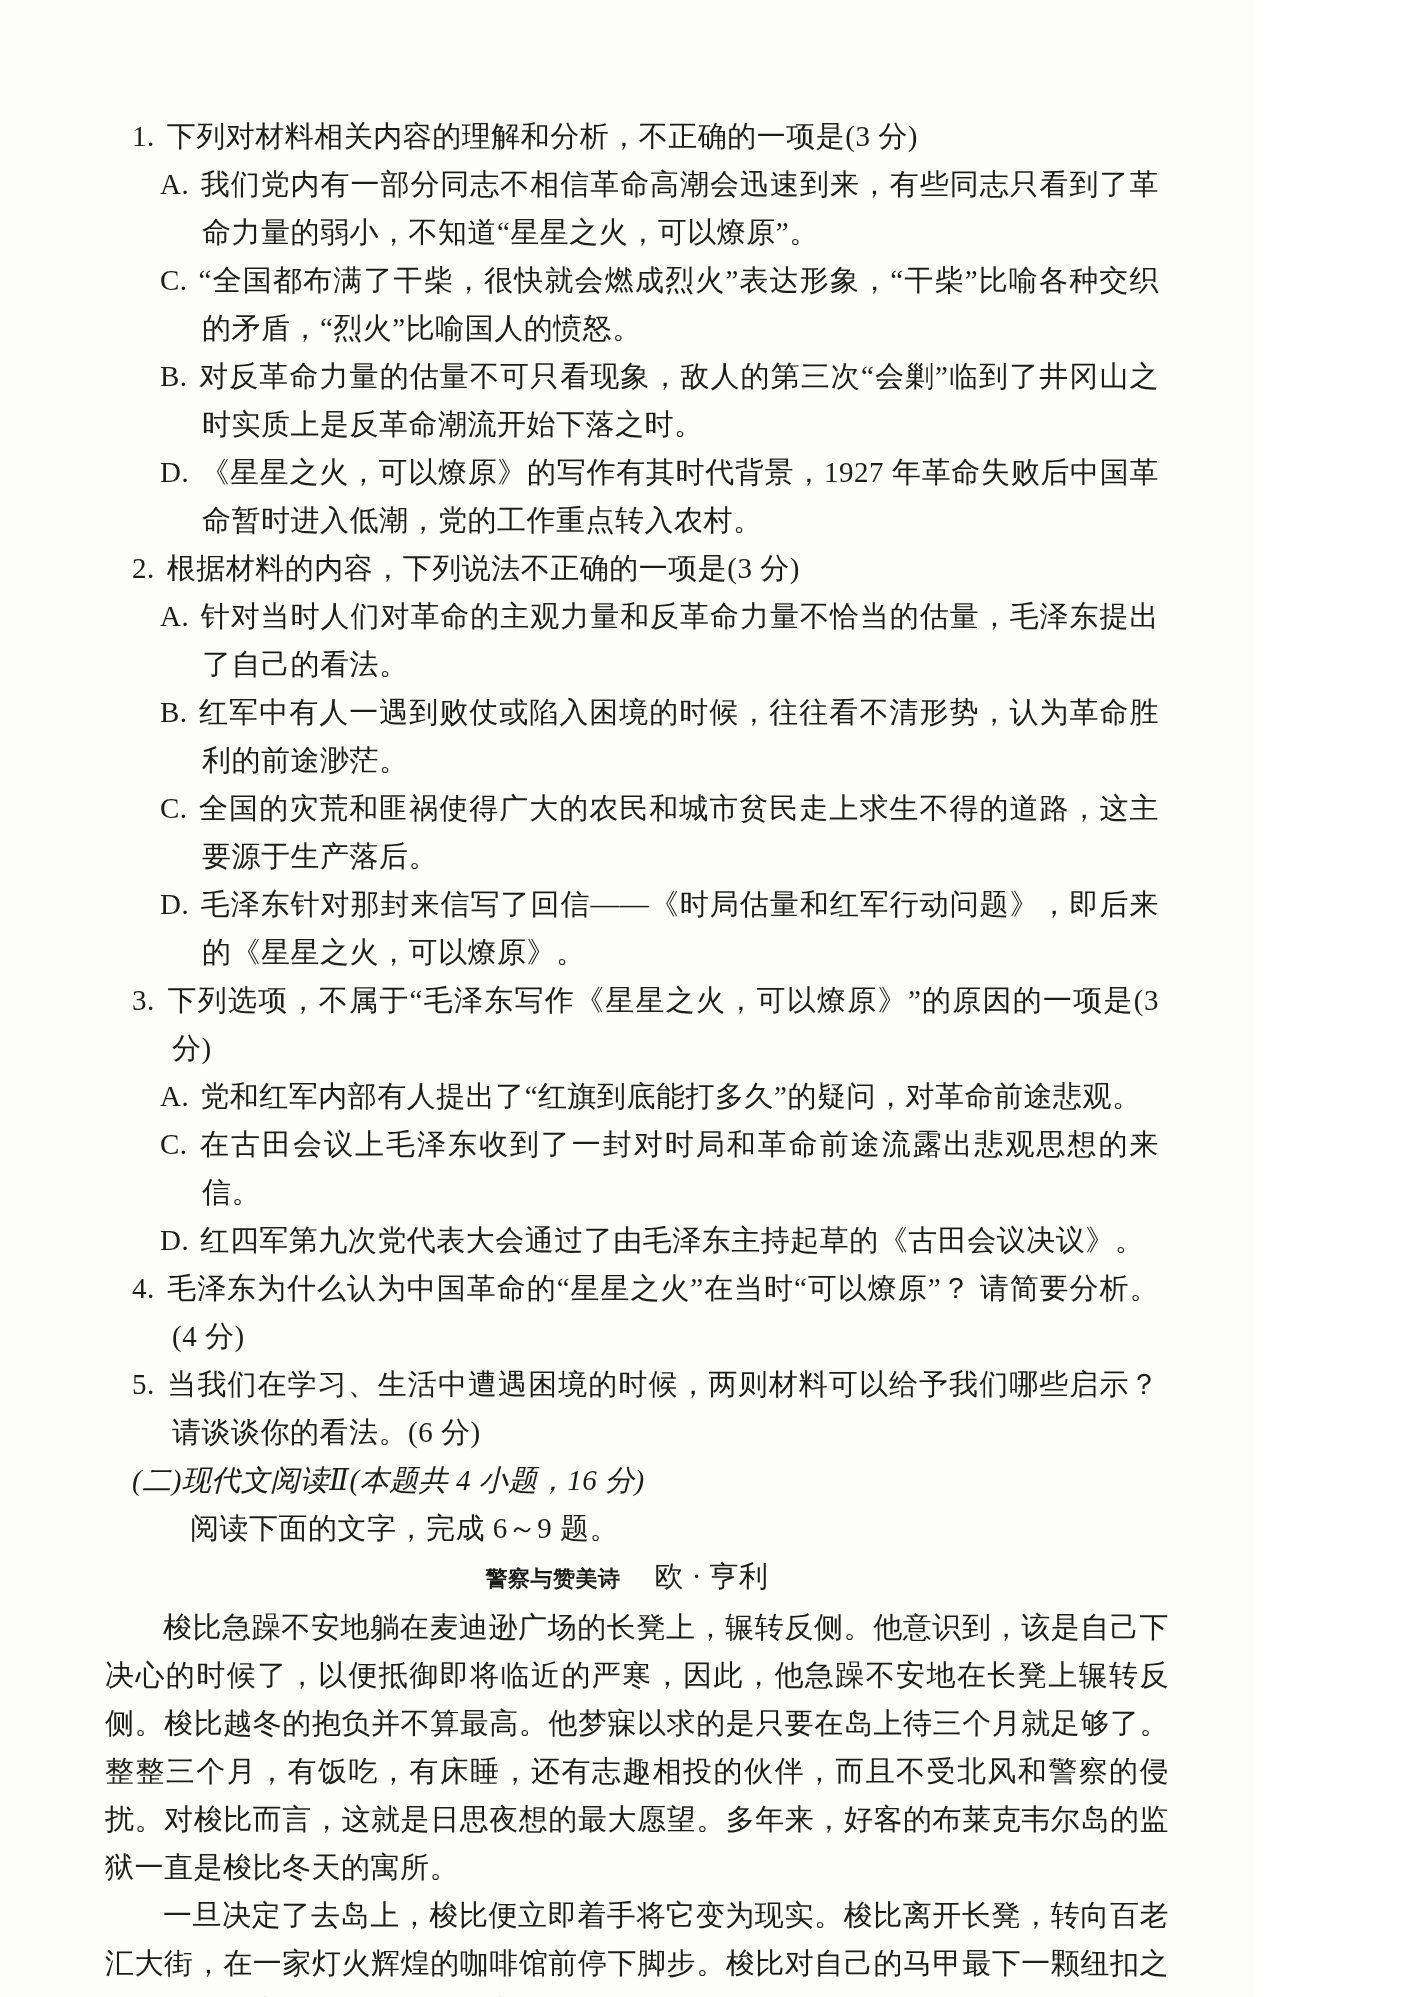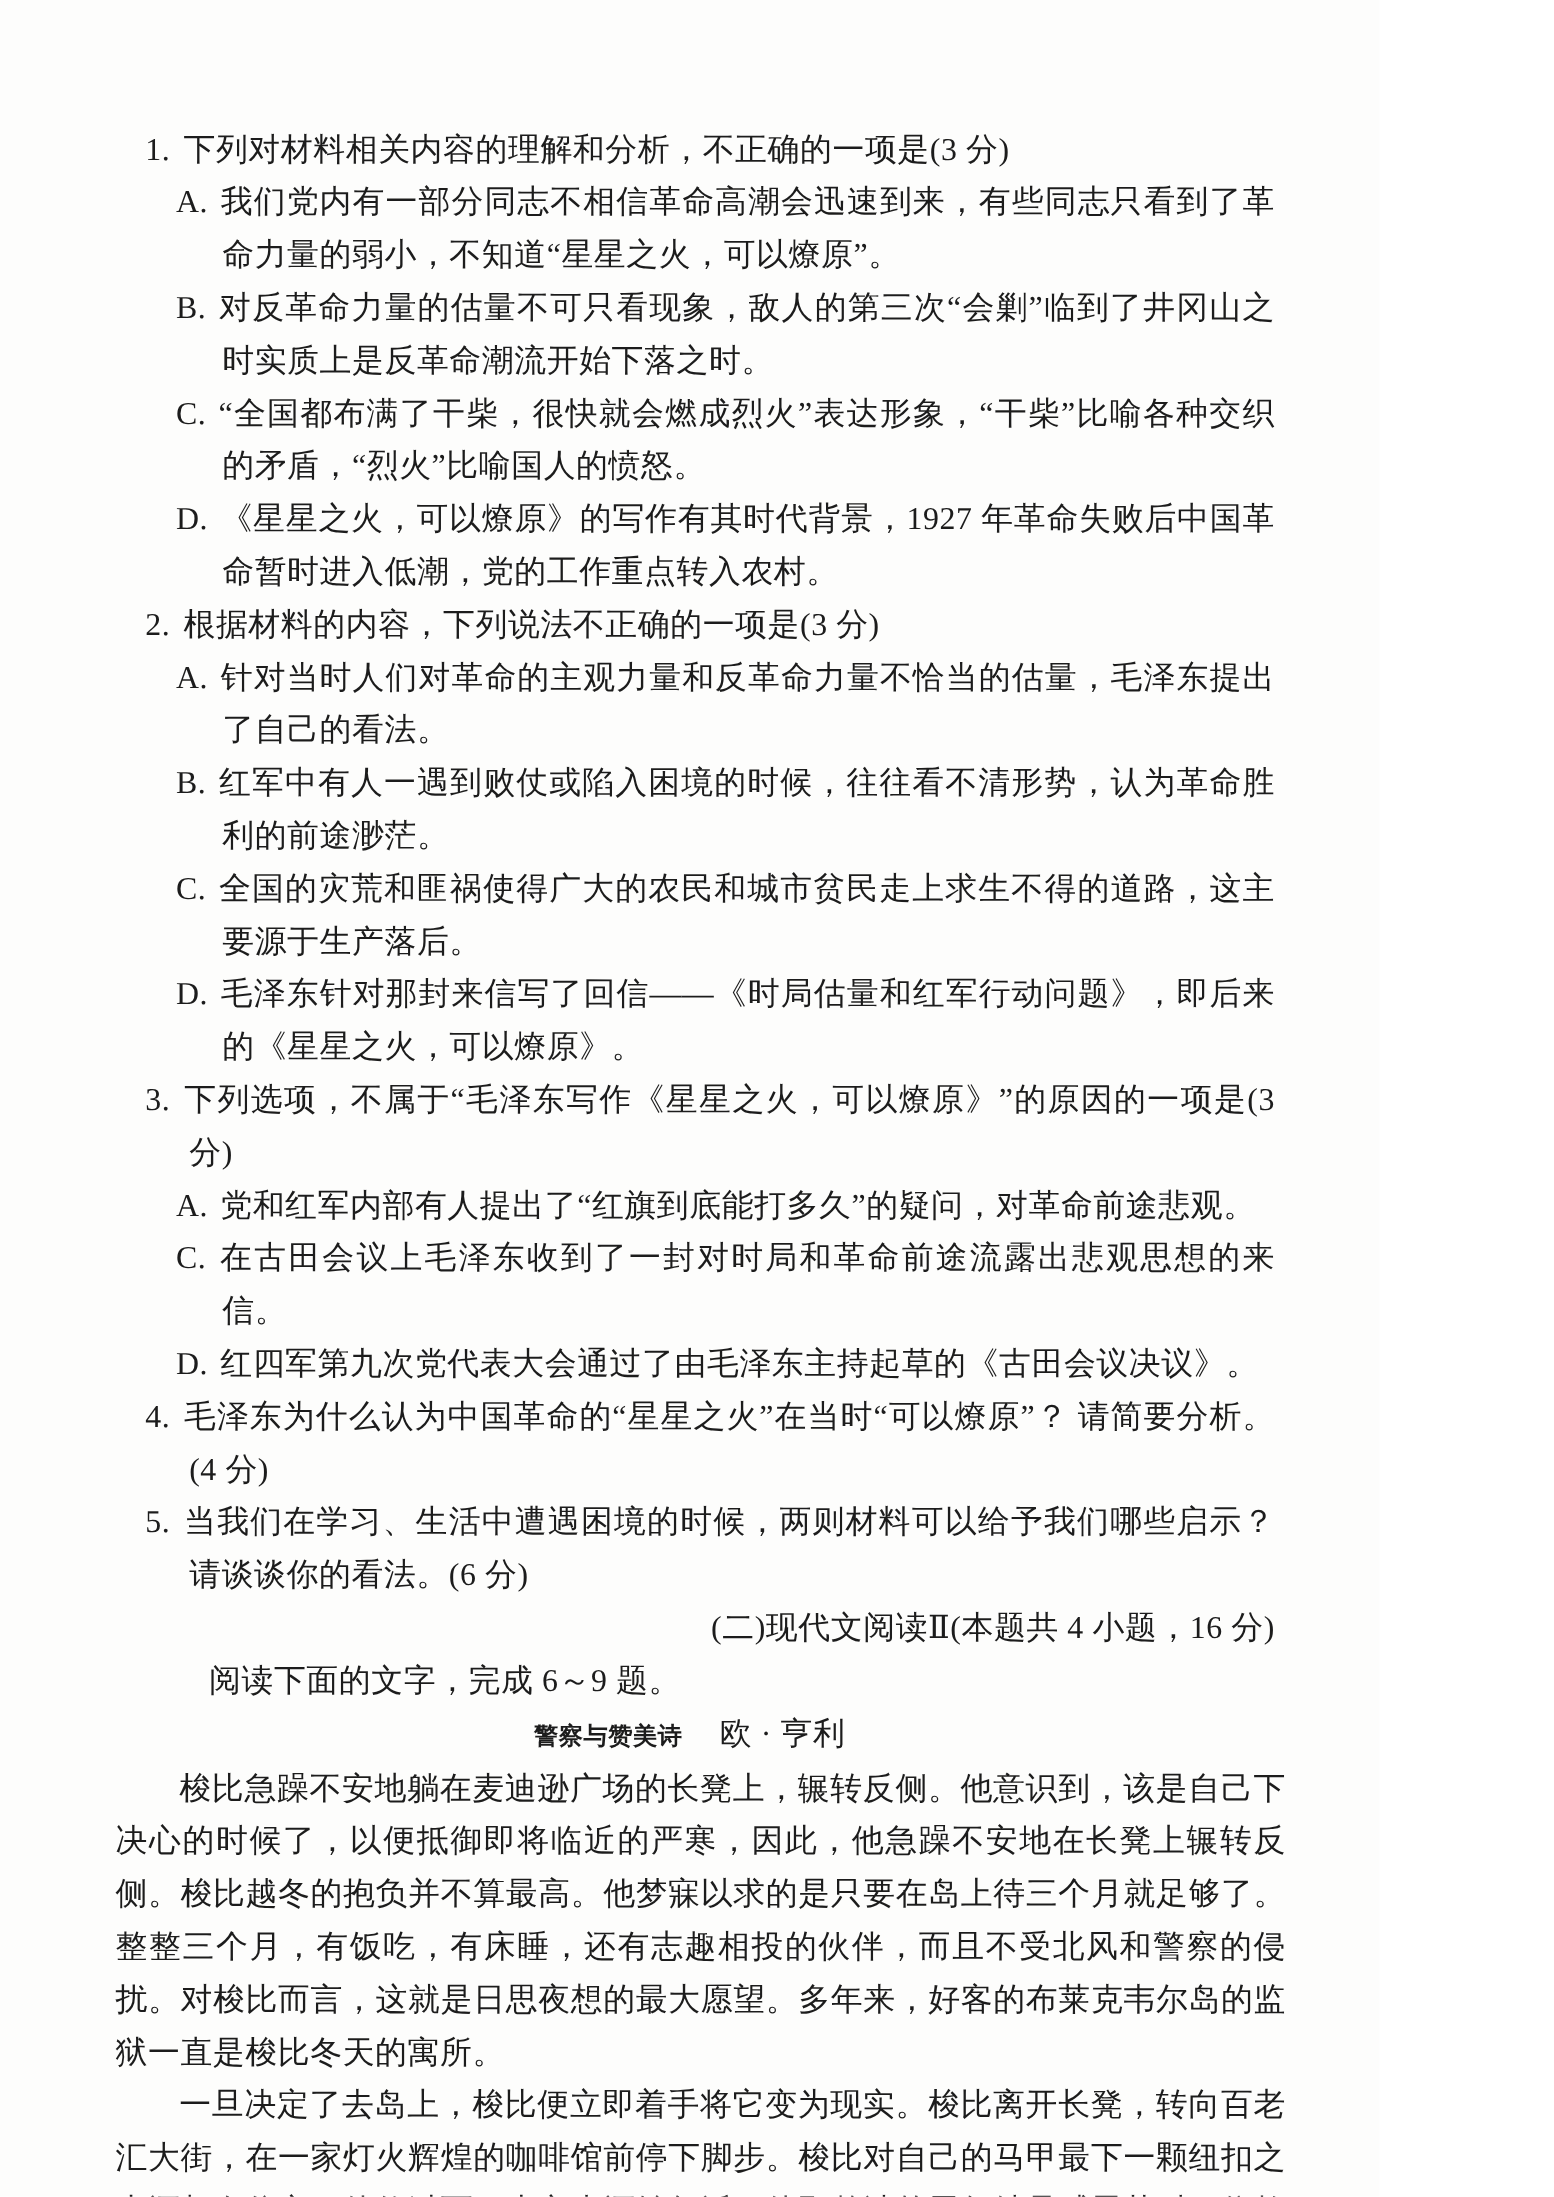--- a/index.html
+++ b/index.html
@@ -26,21 +26,21 @@
     text-align:justify;
   }
   .qnum{margin-right:12px;}
   .option{
     margin-left:28px;
     padding-left:42px;
     text-indent:-42px;
     text-align:justify;
   }
   .olabel{margin-right:11px;}
-  .section-heading{text-align:right;}
+  .section-heading{text-align:left;font-style:italic;}
   .instruction{text-indent:2em;}
   .title-line{
     margin-left:-132px;
     margin-right:-95px;
     text-align:center;
   }
   .reading-title{
     font-family:"Liberation Sans","DejaVu Sans",sans-serif;
     font-weight:700;
     font-size:22px;
@@ -56,22 +56,22 @@
   }
 </style>
 </head>
 <body>
 
 <div class="sheet">
 
   <div>
     <p class="stem"><span class="qnum">1.</span><span>下列对材料相关内容的理解和分析，不正确的一项是(3 分)</span></p>
     <p class="option"><span class="olabel">A.</span><span>我们党内有一部分同志不相信革命高潮会迅速到来，有些同志只看到了革命力量的弱小，不知道“星星之火，可以燎原”。</span></p>
+    <p class="option"><span class="olabel">C.</span><span>“全国都布满了干柴，很快就会燃成烈火”表达形象，“干柴”比喻各种交织的矛盾，“烈火”比喻国人的愤怒。</span></p>
     <p class="option"><span class="olabel">B.</span><span>对反革命力量的估量不可只看现象，敌人的第三次“会剿”临到了井冈山之时实质上是反革命潮流开始下落之时。</span></p>
-    <p class="option"><span class="olabel">C.</span><span>“全国都布满了干柴，很快就会燃成烈火”表达形象，“干柴”比喻各种交织的矛盾，“烈火”比喻国人的愤怒。</span></p>
     <p class="option"><span class="olabel">D.</span><span>《星星之火，可以燎原》的写作有其时代背景，1927 年革命失败后中国革命暂时进入低潮，党的工作重点转入农村。</span></p>
   </div>
 
   <div>
     <p class="stem"><span class="qnum">2.</span><span>根据材料的内容，下列说法不正确的一项是(3 分)</span></p>
     <p class="option"><span class="olabel">A.</span><span>针对当时人们对革命的主观力量和反革命力量不恰当的估量，毛泽东提出了自己的看法。</span></p>
     <p class="option"><span class="olabel">B.</span><span>红军中有人一遇到败仗或陷入困境的时候，往往看不清形势，认为革命胜利的前途渺茫。</span></p>
     <p class="option"><span class="olabel">C.</span><span>全国的灾荒和匪祸使得广大的农民和城市贫民走上求生不得的道路，这主要源于生产落后。</span></p>
     <p class="option"><span class="olabel">D.</span><span>毛泽东针对那封来信写了回信——《时局估量和红军行动问题》，即后来的《星星之火，可以燎原》。</span></p>
   </div>

